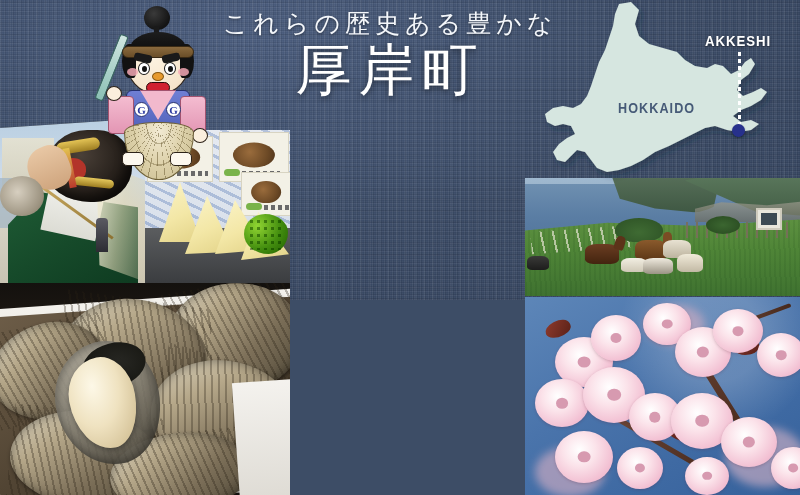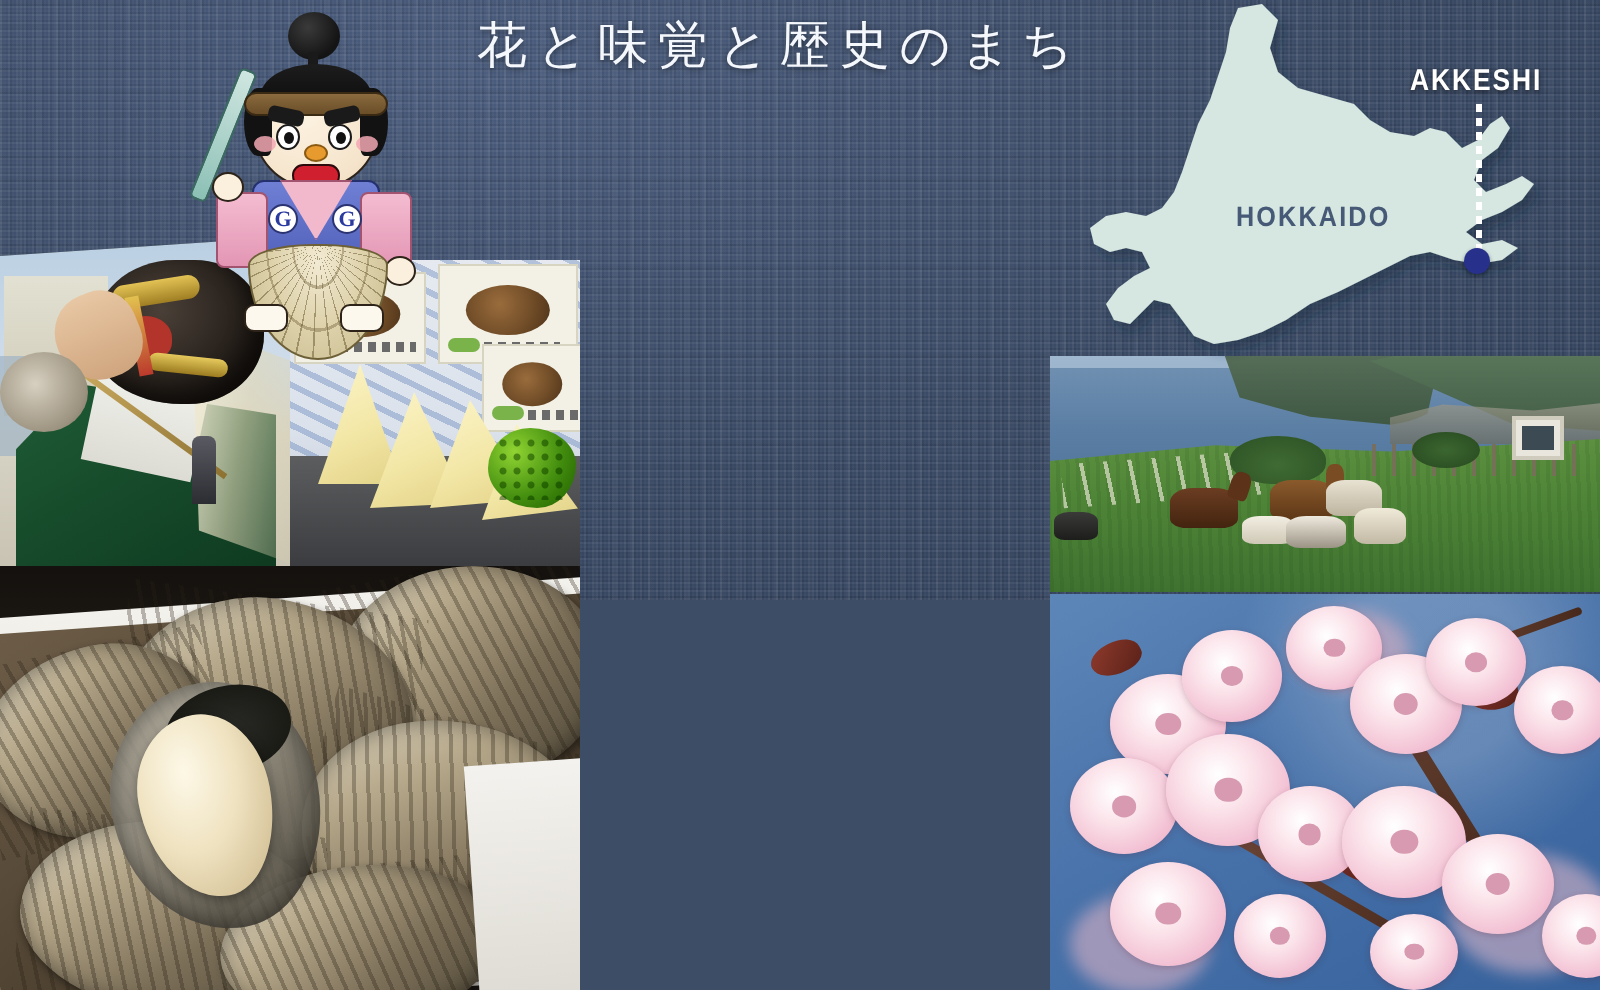--- a/index.html
+++ b/index.html
@@ -399,21 +399,22 @@
                L28,106 L38,108 L46,104 L52,96 L56,86 L60,74 L64,62
                L70,50 L74,38 L78,26 L80,14 Z" fill="#d6e6e0" filter="url(#mapShadow)"></path>
     </svg>
     <div class="map-label-hokkaido">HOKKAIDO</div>
     <div class="map-label-akkeshi">AKKESHI</div>
     <div class="dot-line"></div>
     <div class="map-pin"></div>
   </div>
 
   <div class="title-block">
-    <div class="tagline">花と味覚と歴史のまち</div>
+    <div class="tagline">これらの歴史ある豊かな</div>
+    <div class="town-name">厚岸町</div>
   </div>
 
   <div class="photo photo-lion">
     <div class="lion-sky"></div>
     <div class="lion-bldg"></div>
     <div class="lion-bldg2"></div>
     <div class="lion-green"></div>
     <div class="lion-white"></div>
     <div class="lion-hair"></div>
     <div class="lion-mask"></div>

